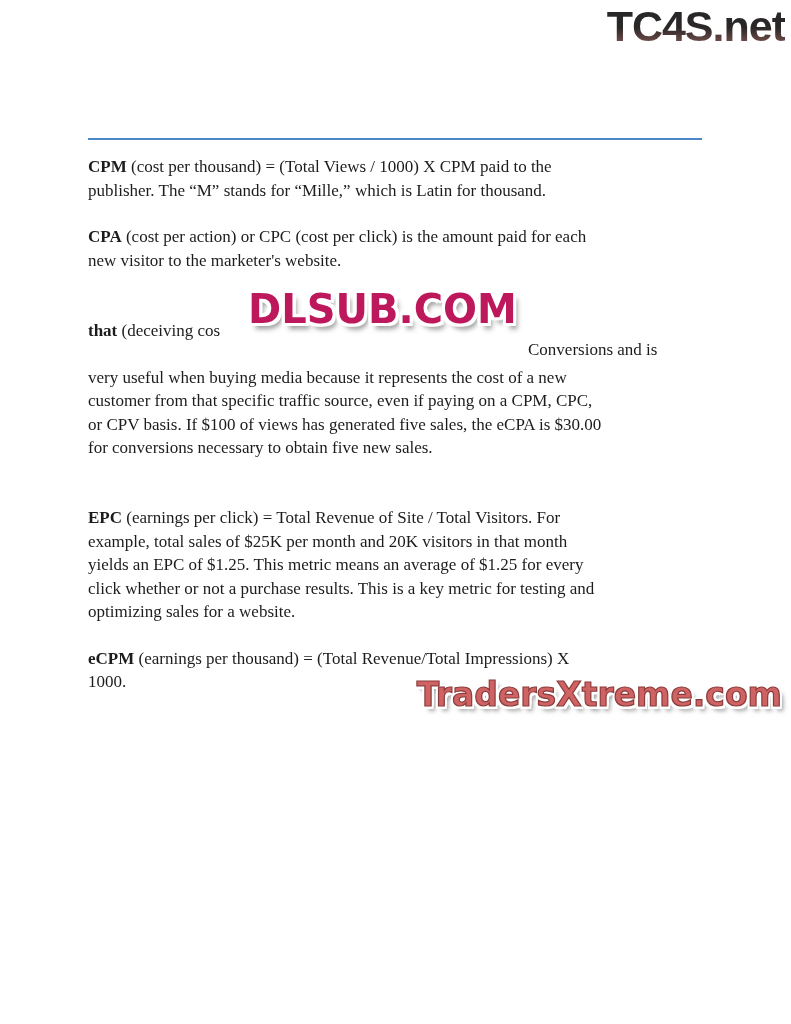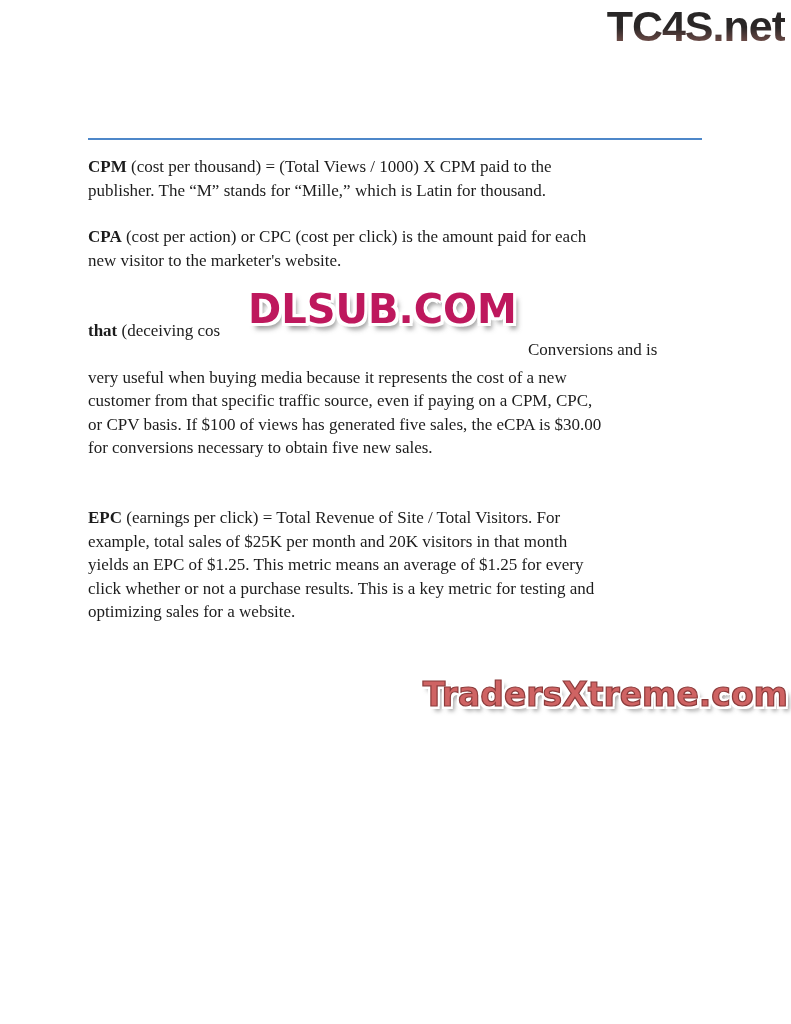--- a/index.html
+++ b/index.html
@@ -52,21 +52,21 @@
     font-weight:bold; font-size:40px; letter-spacing:0px;
     color:#be185d;
     text-shadow:
       -3px -3px 0 #fff, 3px -3px 0 #fff, -3px 3px 0 #fff, 3px 3px 0 #fff,
       -3px 0 0 #fff, 3px 0 0 #fff, 0 -3px 0 #fff, 0 3px 0 #fff,
       4px 6px 5px rgba(70,70,70,0.55);
   }
 
   
   .bottom-logo {
-    position:absolute; right:3px; bottom:5px;
+    position:absolute; right:9px; bottom:5px;
     font-family:"DejaVu Sans", sans-serif;
     font-weight:bold; font-size:33px;
     color:#cf6363;
     -webkit-text-stroke:1.2px #8b3b3b;
     text-shadow:
       -2.5px -2.5px 0 #fff, 2.5px -2.5px 0 #fff, -2.5px 2.5px 0 #fff, 2.5px 2.5px 0 #fff,
       -2.5px 0 0 #fff, 2.5px 0 0 #fff, 0 -2.5px 0 #fff, 0 2.5px 0 #fff,
       4px 5px 4px rgba(110,110,110,0.65);
   }
 </style>
@@ -100,18 +100,20 @@
 for conversions necessary to obtain five new sales.</div>
     </div>
 
     <p class="para"><b>EPC</b><span> (earnings per click) = Total Revenue of Site / Total Visitors. For
 example, total sales of $25K per month and 20K visitors in that month
 yields an EPC of $1.25. This metric means an average of $1.25 for every
 click whether or not a purchase results. This is a key metric for testing and
 optimizing sales for a website.</span></p>
 
 
+    <p class="para"><b>eCPM</b><span> (earnings per thousand) = (Total Revenue/Total Impressions) X
+1000.</span></p>
 
   </div>
 
   <div class="bottom-logo">TradersXtreme.com</div>
 
 </div>
 
 </body></html>

